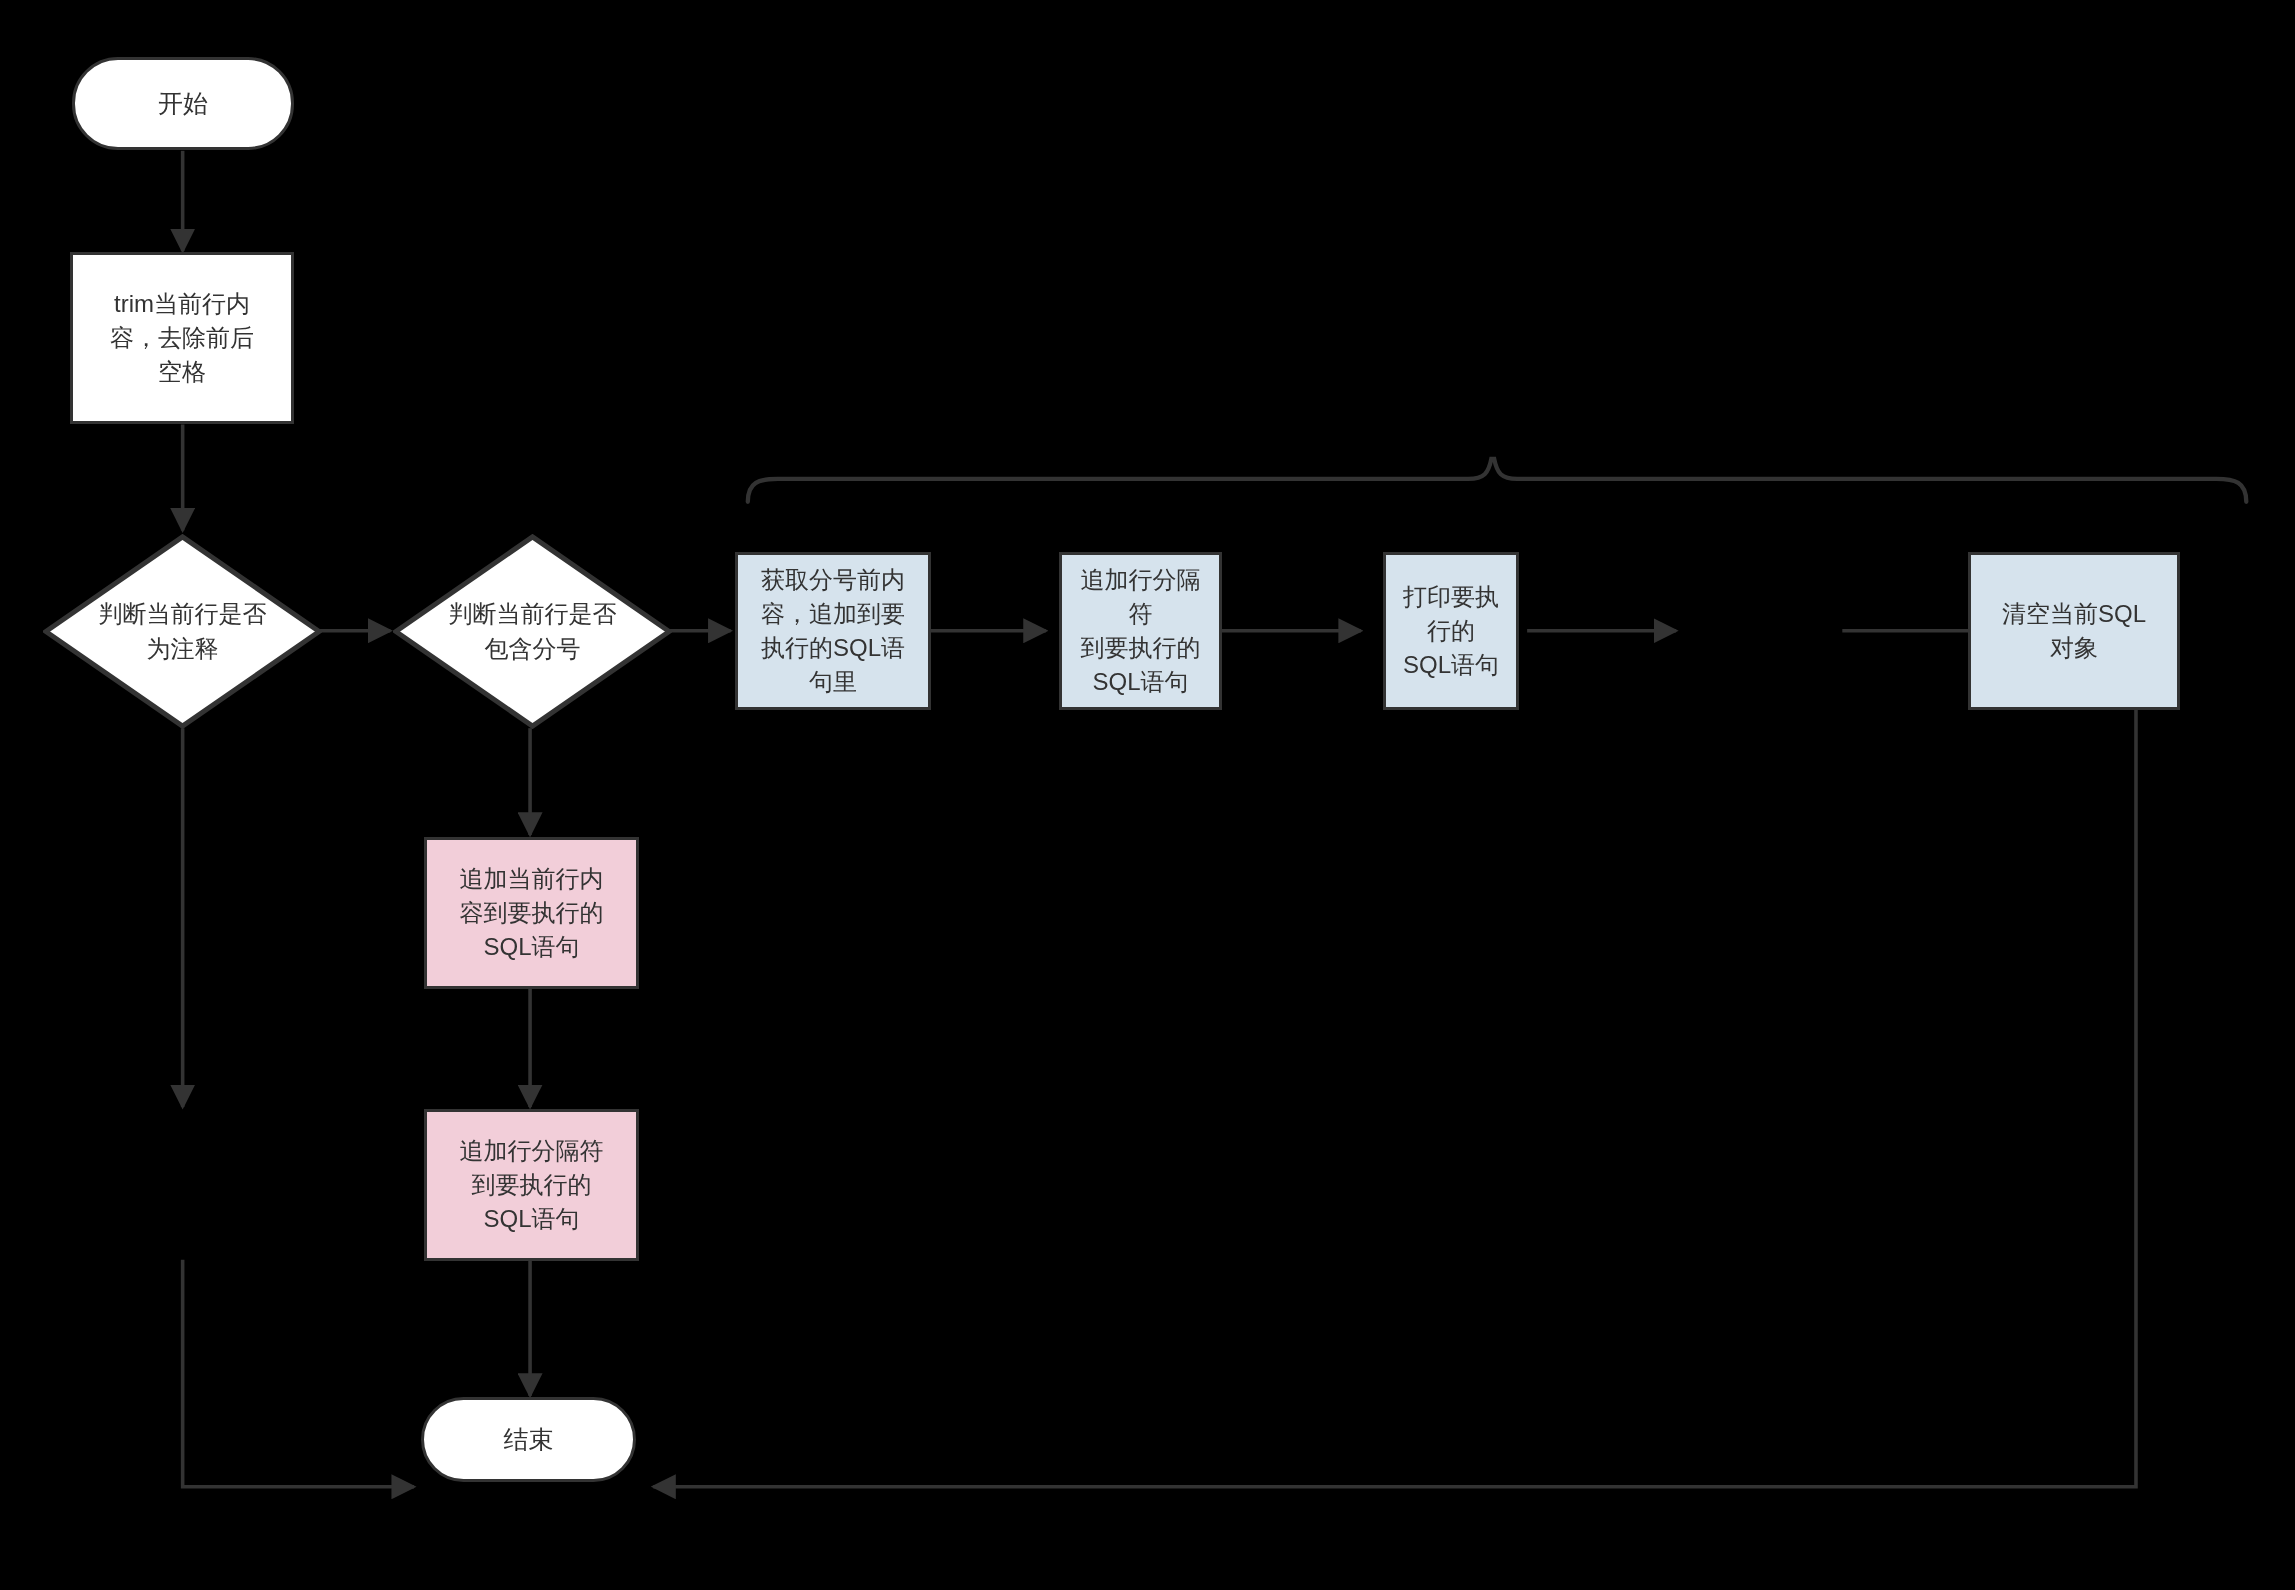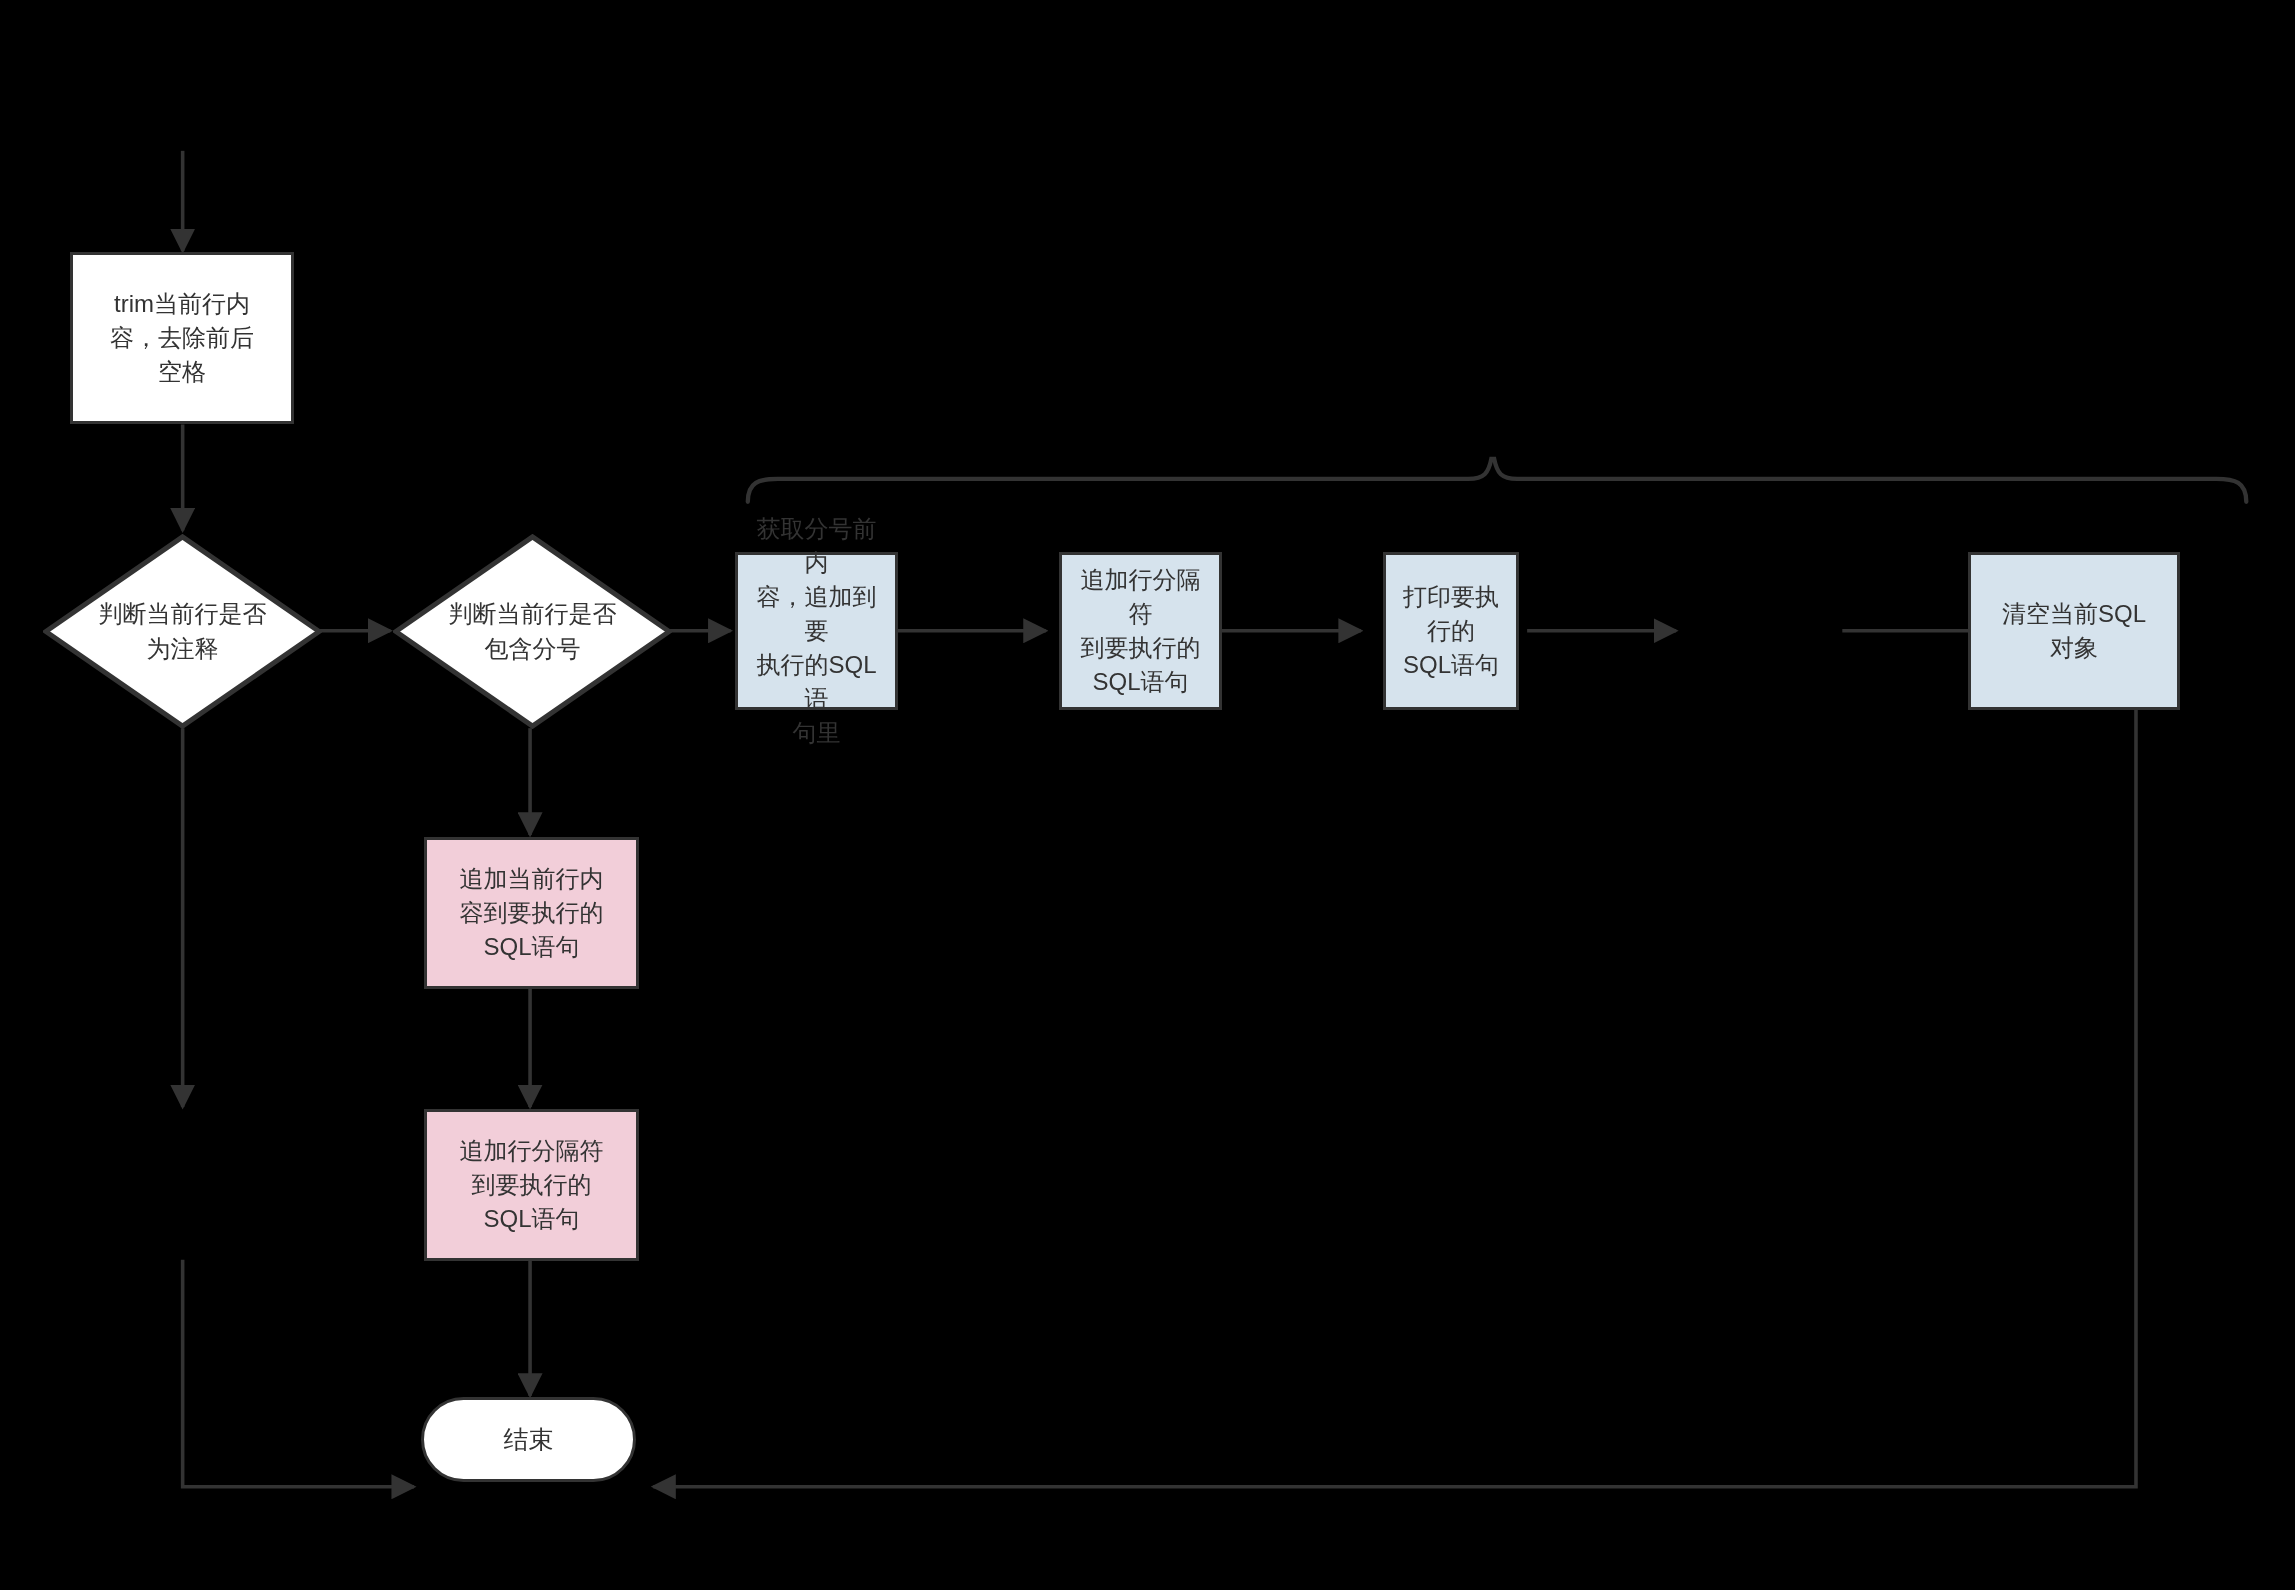--- a/index.html
+++ b/index.html
@@ -95,20 +95,23 @@
                C 1044 672, 1060 668, 1086 668
                L 2050 668
                C 2072 668, 2078 660, 2082 640
                L 2086 640
                C 2090 660, 2096 668, 2118 668
                L 3094 668
                C 3120 668, 3136 672, 3136 700"></path>
     </g>
   </svg>
 
+  <div class="node terminator fs35" style="left:72px;top:57px;width:222px;height:93px;">
+    <span class="lbl">开始</span>
+  </div>
 
   <div class="node process fs34" style="left:70px;top:252px;width:224px;height:172px;">
     <span class="lbl">trim当前行内
 容，去除前后
 空格</span>
   </div>
 
   <div class="node diamond fs34" style="left:43px;top:534px;width:279px;height:195px;">
     <svg class="dshape" viewBox="0 0 390 272" preserveAspectRatio="none">
       <polygon points="195,4 386,136 195,268 4,136" fill="#ffffff" stroke="#333333" stroke-width="7"></polygon>
@@ -131,21 +134,21 @@
 容到要执行的
 SQL语句</span>
   </div>
 
   <div class="node process pink fs34" style="left:424px;top:1109px;width:215px;height:152px;">
     <span class="lbl">追加行分隔符
 到要执行的
 SQL语句</span>
   </div>
 
-  <div class="node process blue fs34" style="left:735px;top:552px;width:163px;height:158px;">
+  <div class="node process blue fs34" style="left:735px;top:552px;width:196px;height:158px;">
     <span class="lbl">获取分号前内
 容，追加到要
 执行的SQL语
 句里</span>
   </div>
 
   <div class="node process blue fs34" style="left:1059px;top:552px;width:163px;height:158px;">
     <span class="lbl">追加行分隔符
 到要执行的
 SQL语句</span>

